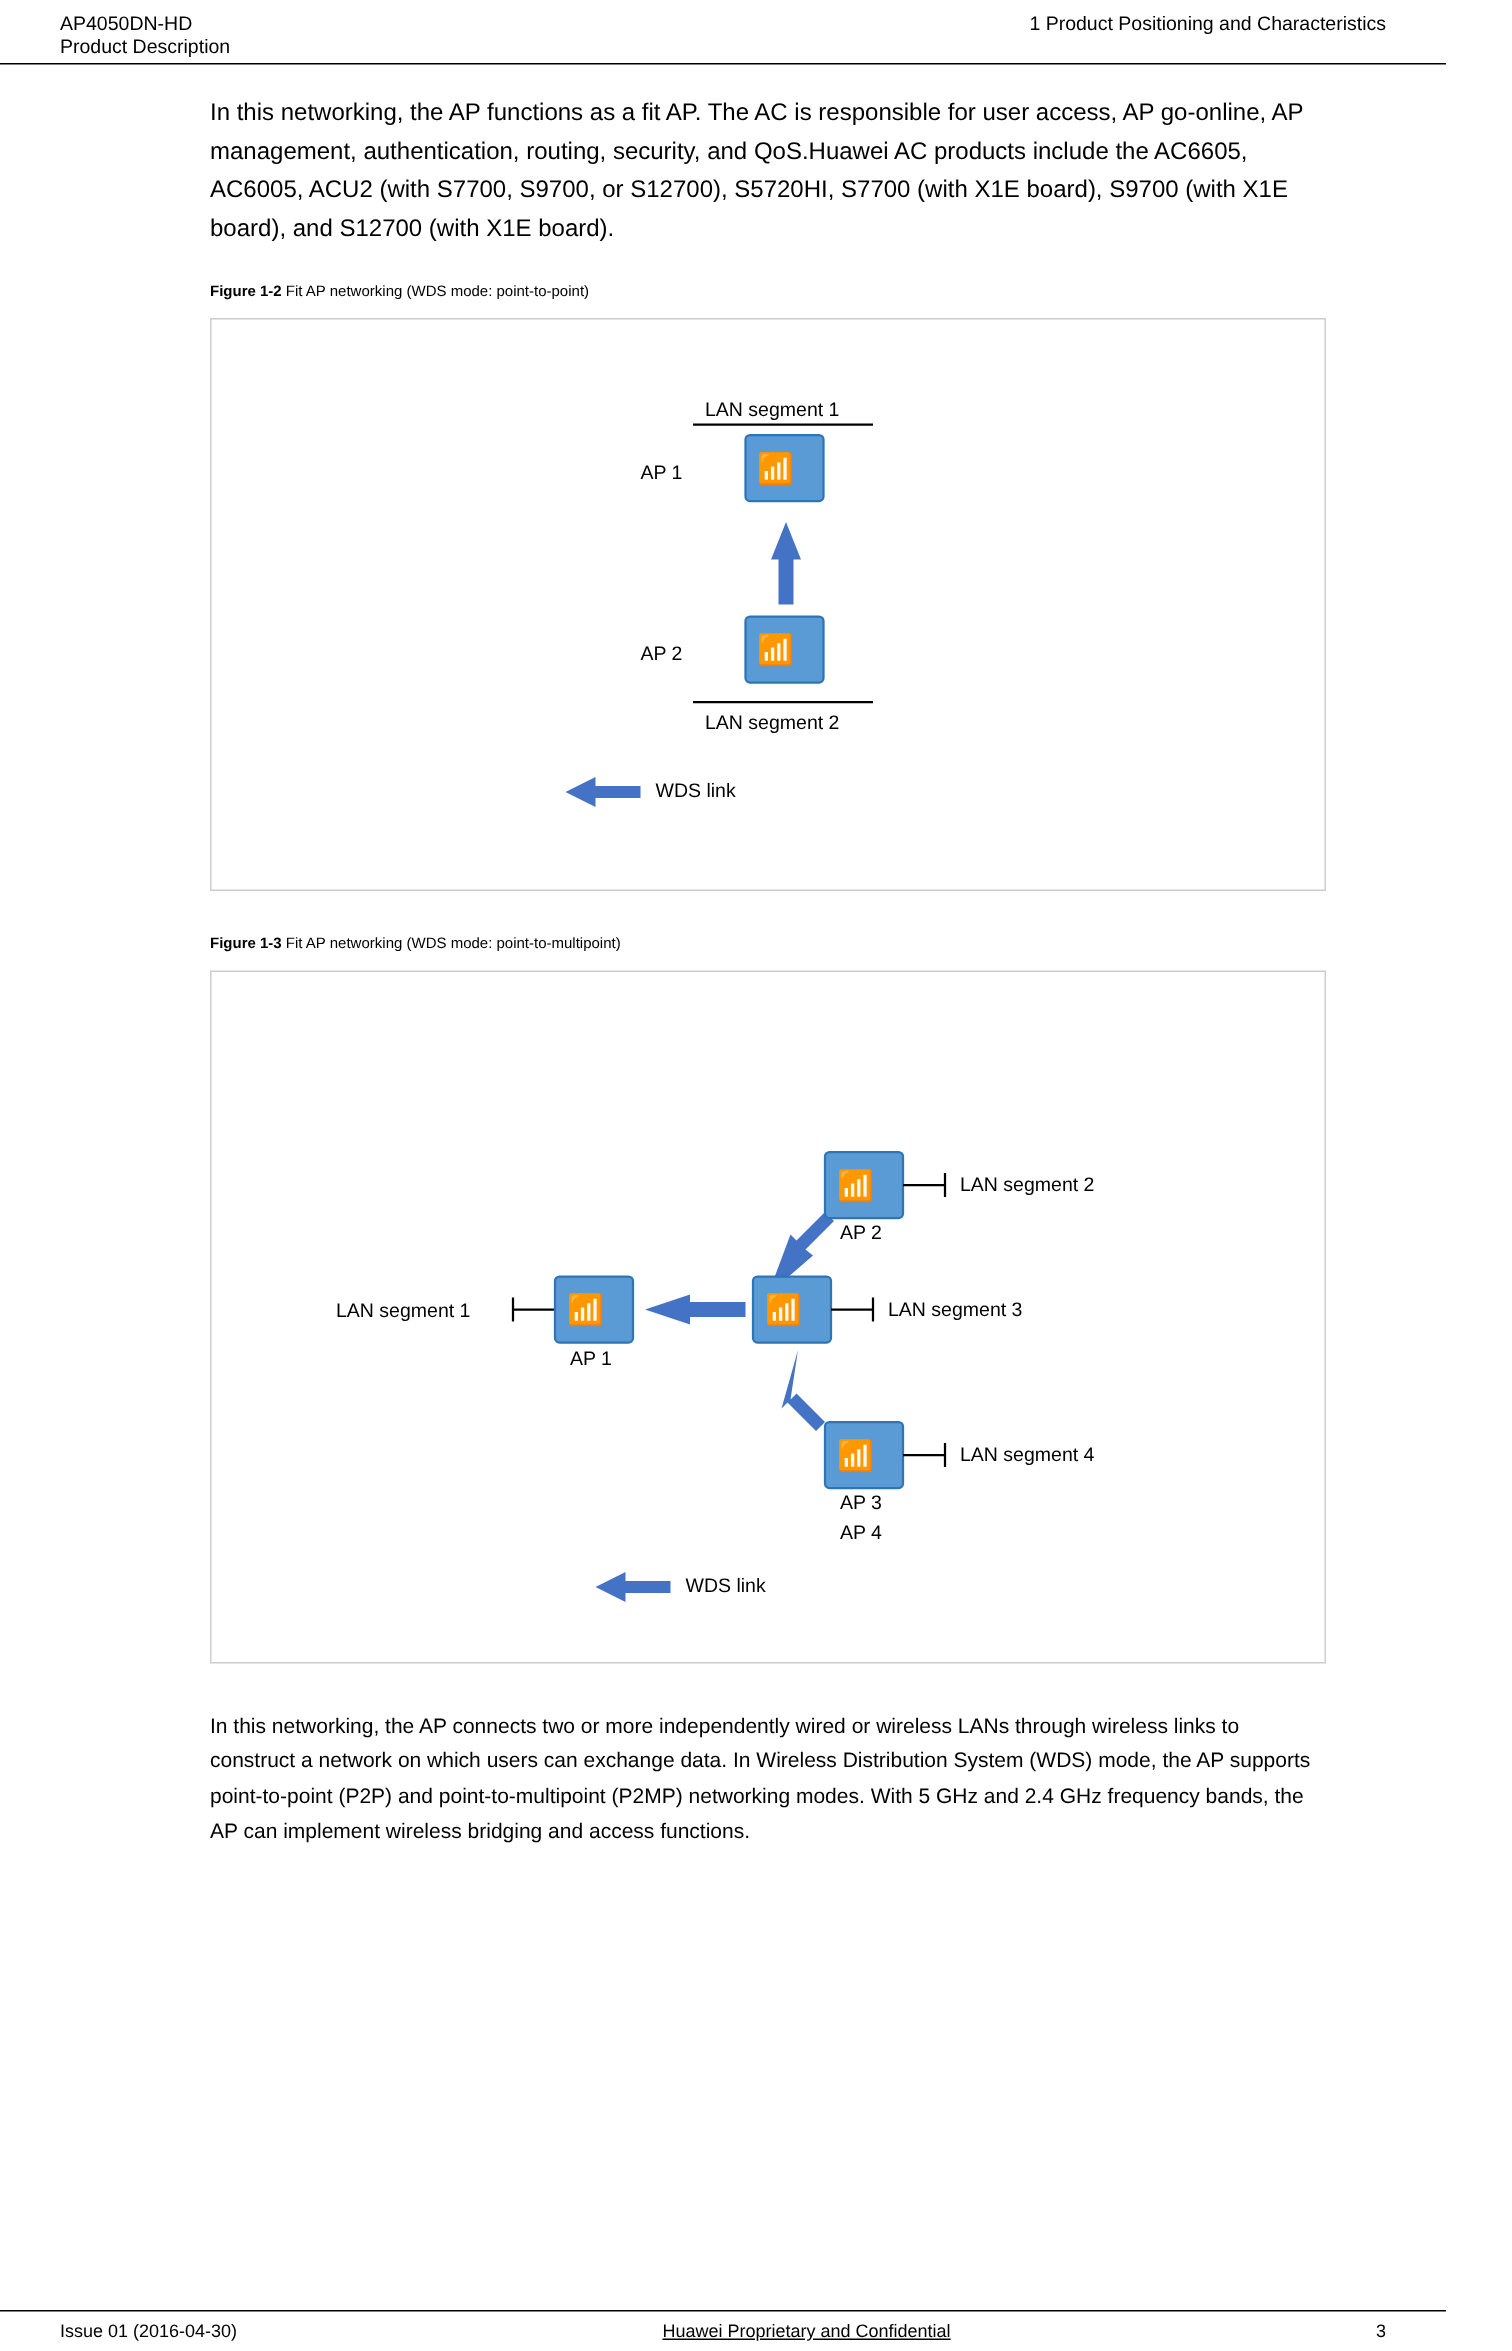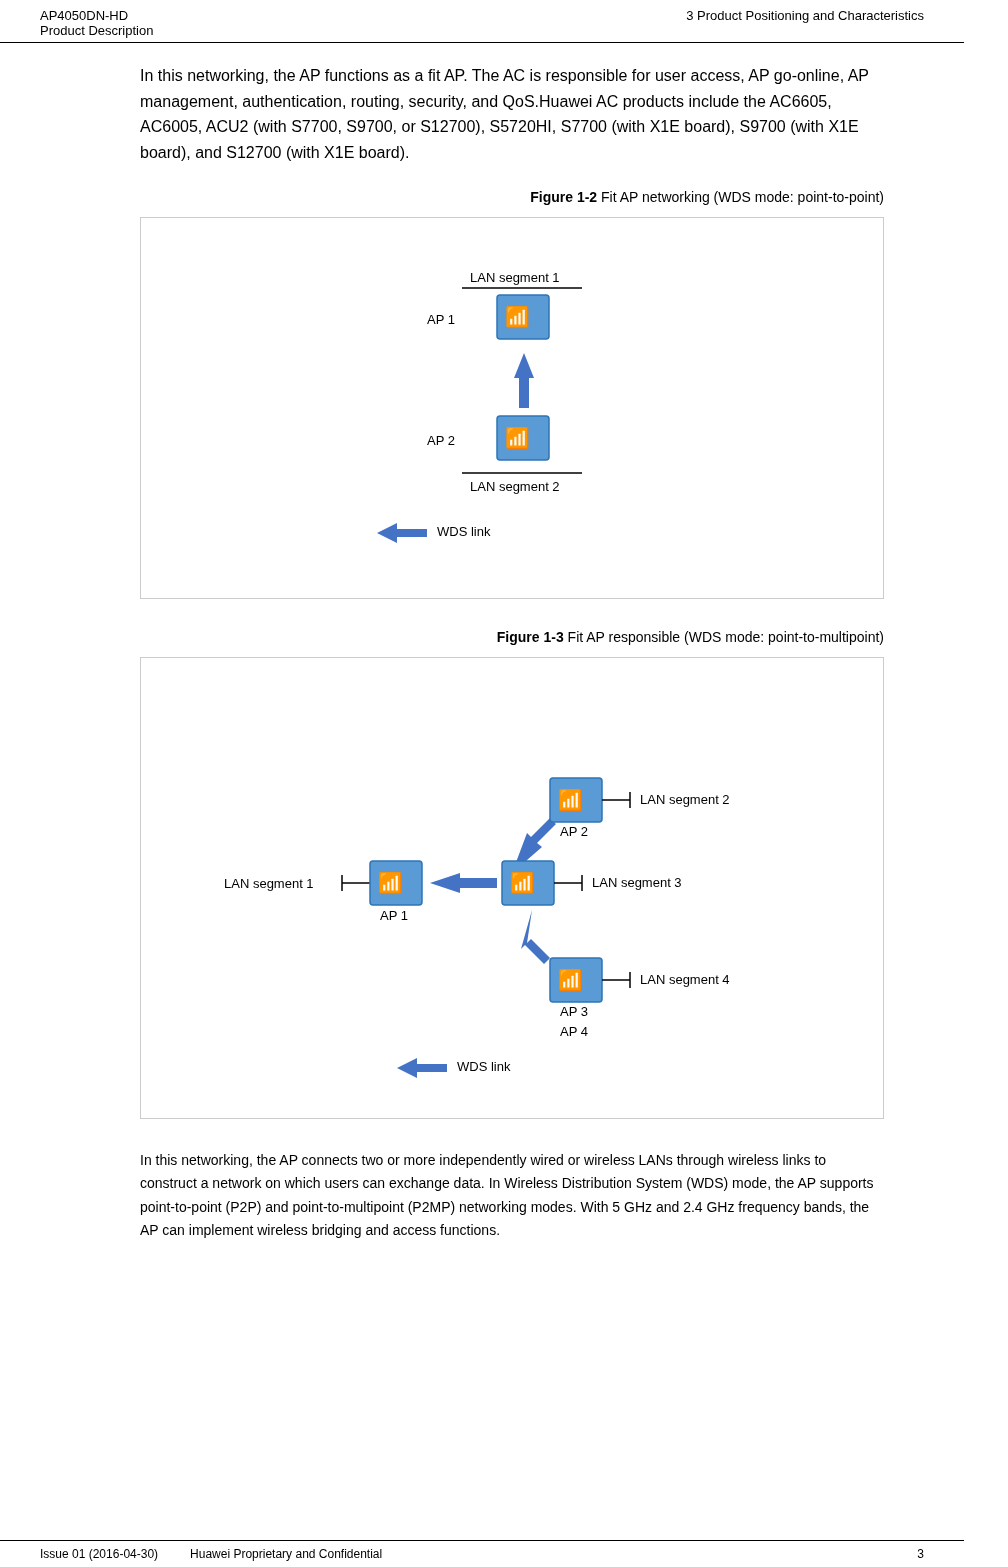--- a/index.html
+++ b/index.html
@@ -29,23 +29,22 @@
       padding: 20px 80px 20px 140px;
       flex: 1;
     }
     .intro-text {
       margin-bottom: 24px;
       line-height: 1.6;
       font-size: 16px;
     }
     .figure-label {
       font-weight: bold;
-      font-size: 14px;
+      font-size: 10px;
       margin-bottom: 12px;
-      text-align: right;
     }
     .figure-label span.figure-title {
       font-weight: normal;
     }
     .figure-container {
       border: 1px solid #ccc;
       margin-bottom: 30px;
       padding: 20px;
       display: flex;
       align-items: center;
@@ -56,40 +55,42 @@
     .footer {
       border-top: 1px solid #000;
       padding: 6px 40px;
       display: flex;
       justify-content: space-between;
       align-items: center;
       font-size: 12px;
       gap: 32px;
     }
     .footer-center {
+      text-align: center;
       flex: 1;
+      text-decoration: underline;
     }
 
     .body-text {
       line-height: 1.65;
       font-size: 14px;
       margin-top: 26px;
     }
   </style>
 </head>
 <body>
 
 <div class="page">
 
   <div class="header">
     <div>
       <div>AP4050DN-HD</div>
       <div>Product Description</div>
     </div>
-    <div>3 Product Positioning and Characteristics</div>
+    <div>1 Product Positioning and Characteristics</div>
   </div>
 
   <div class="content">
 
     <p class="intro-text">In this networking, the AP functions as a fit AP. The AC is responsible for user access, AP go-online, AP management, authentication, routing, security, and QoS.Huawei AC products include the AC6605, AC6005, ACU2 (with S7700, S9700, or S12700), S5720HI, S7700 (with X1E board), S9700 (with X1E board), and S12700 (with X1E board).</p>
 
     <div class="figure-label">
       <span>Figure 1-2</span><span class="figure-title"> Fit AP networking (WDS mode: point-to-point)</span>
     </div>
 
@@ -114,21 +115,21 @@
 
         <line x1="140" y1="235" x2="260" y2="235" stroke="#000" stroke-width="1.5"></line>
         <text x="148" y="253" font-size="13" font-family="Arial">LAN segment 2</text>
 
         <polygon points="55,295 75,285 75,291 105,291 105,299 75,299 75,305" fill="#4472c4"></polygon>
         <text x="115" y="298" font-size="13" font-family="Arial">WDS link</text>
       </svg>
     </div>
 
     <div class="figure-label">
-      <span>Figure 1-3</span><span class="figure-title"> Fit AP responsible (WDS mode: point-to-multipoint)</span>
+      <span>Figure 1-3</span><span class="figure-title"> Fit AP networking (WDS mode: point-to-multipoint)</span>
     </div>
 
     <div class="figure-container">
       <svg width="620" height="420" viewBox="0 0 620 420">
 
         <text x="22" y="210" font-size="13" font-family="Arial">LAN segment 1</text>
 
         <line x1="140" y1="205" x2="168" y2="205" stroke="#000" stroke-width="1.5"></line>
 
         <line x1="140" y1="197" x2="140" y2="213" stroke="#000" stroke-width="1.5"></line>

